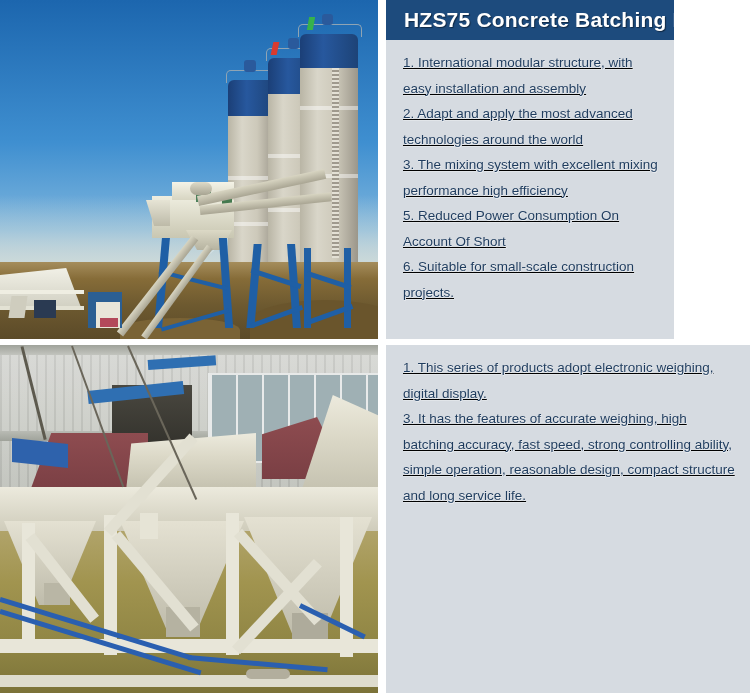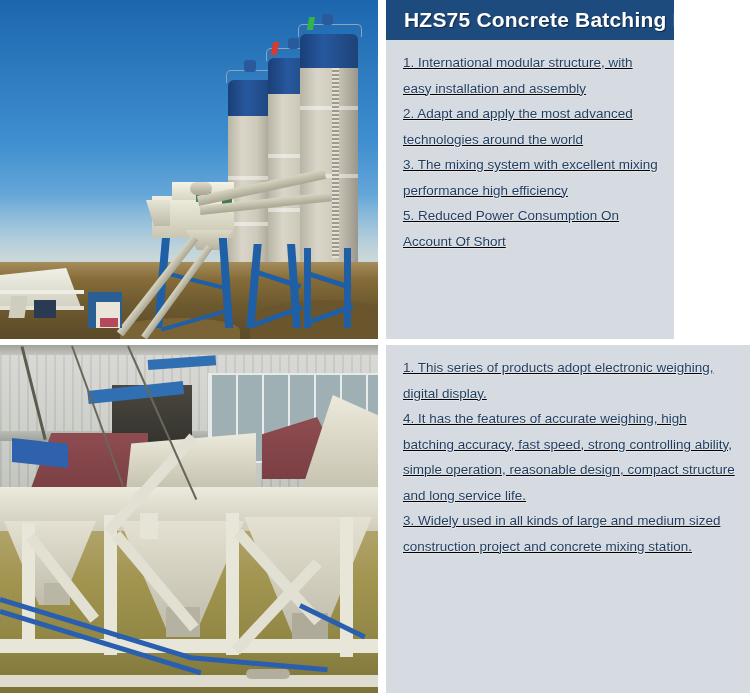--- a/index.html
+++ b/index.html
@@ -265,20 +265,21 @@
     <div class="bluebox" style="left:100px; top:318px; width:18px; height:9px; background:#b3495a;"></div>
   </div>
 
   <div class="text-panel" id="plant-text">
     <div class="panel-header">HZS75 Concrete Batching Plant</div>
     <div class="panel-body">
       <p class="bullet">1. International modular structure, with easy installation and assembly</p>
       <p class="bullet">2. Adapt and apply the most advanced technologies around the world</p>
       <p class="bullet">3. The mixing system with excellent mixing performance high efficiency</p>
       <p class="bullet">5. Reduced Power Consumption On Account Of Short</p>
+      <p class="bullet">6. Suitable for small-scale construction projects.</p>
     </div>
   </div>
 
   <div class="photo-panel" id="batcher-photo">
 
     <div class="wall"></div>
     <div class="wall-beam" style="left:0; top:86px; width:100%; height:10px;"></div>
     <div class="wall-beam" style="left:0; top:0px; width:100%; height:10px; background:linear-gradient(180deg,#9fa29a,#c2c4be);"></div>
 
     <div class="doorway" style="left:112px; top:40px; width:80px; height:78px;"></div>
@@ -328,18 +329,17 @@
     <div class="frame-bar" style="left:246px; top:324px; width:44px; height:10px; border-radius:5px; background:#b2ae9d;"></div>
 
     <div class="wire" style="left:22px; top:0px; width:96px; height:3px; background:#5d5a4e; transform:rotate(76deg);"></div>
     <div class="wire" style="left:72px; top:0px; width:150px; height:2px; background:#6a665a; transform:rotate(70deg);"></div>
     <div class="wire" style="left:128px; top:0px; width:168px; height:2px; background:#6a665a; transform:rotate(66deg);"></div>
   </div>
 
   <div class="text-panel" id="batcher-text">
     <div class="panel-body">
       <p class="bullet">1. This series of products adopt electronic weighing, digital display.</p>
-      <p class="bullet">4. It has the features of accurate weighing, high batching accuracy, fast speed, strong controlling ability, simple operation, reasonable design, compact structure and long service life.</p>
-      <p class="bullet">3. Widely used in all kinds of large and medium sized construction project and concrete mixing station.</p>
+      <p class="bullet">3. It has the features of accurate weighing, high batching accuracy, fast speed, strong controlling ability, simple operation, reasonable design, compact structure and long service life.</p>
     </div>
   </div>
 
 </div>
 
 </body></html>

